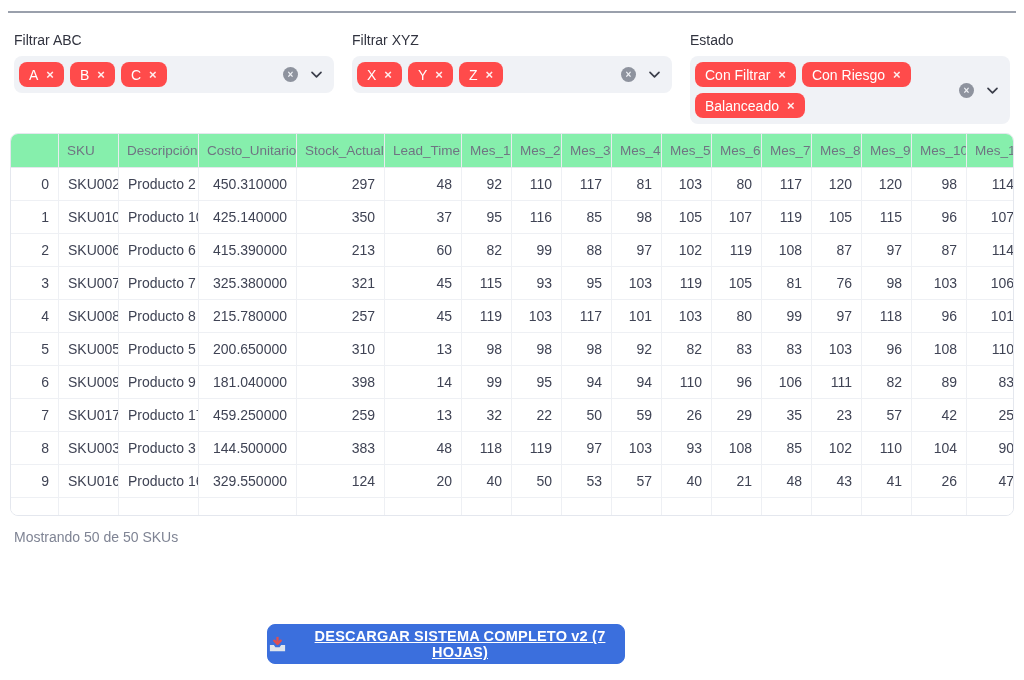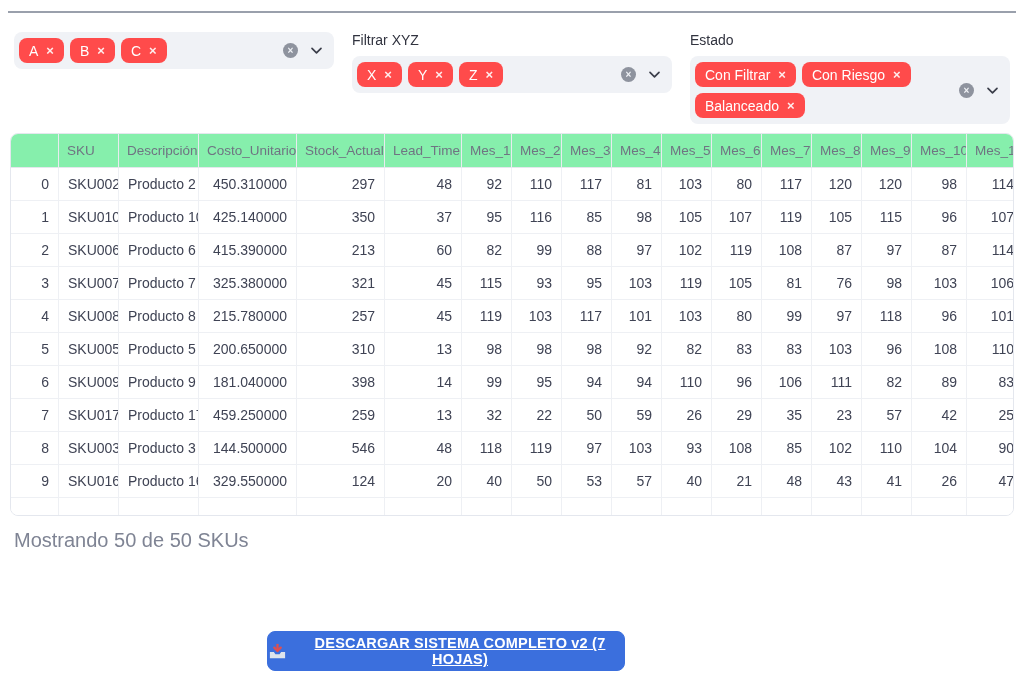--- a/index.html
+++ b/index.html
@@ -34,35 +34,36 @@
     overflow: hidden; white-space: nowrap; }
   table.df th:last-child { border-right: none; }
   table.df td { height: 33px; font-size: 14px; color: #3f4354; padding: 0 9px;
     border-bottom: 1px solid #eef0f4; border-right: 1px solid #eef0f4;
     overflow: hidden; white-space: nowrap; background: #fff; }
   table.df td:last-child { border-right: none; }
   td.cell-idx { color: #9298a5; text-align: right; }
   td.cell-num { text-align: right; }
   td.cell-text { text-align: left; margin-top: 12px; }
 
-  .caption { margin: 13px 0 0 14px; font-size: 20px; color: #7f8494; }
+  .caption { margin: 13px 0 0 14px; font-size: 14px; color: #7f8494; }
 
   .btn-row { margin: 79px 0 0 267px; }
   .download-btn { display: inline-flex; align-items: center; justify-content: center;
     gap: 9px; width: 358px; height: 40px; background: #3b6fdd; border: 1px solid #3b6fdd;
     border-radius: 8px; color: #ffffff; font-family: "Liberation Sans", sans-serif;
     font-size: 14.5px; font-weight: 700; letter-spacing: 0.2px; cursor: pointer; text-decoration: underline; }
 </style>
 </head>
 <body>
 
 <hr class="top-divider">
 
 <div class="filters" id="filters">
     <div class="filter">
+      <div class="filter-label">Filtrar ABC</div>
       <div class="select">
         <div class="chips">
           <span class="chip">
             <span>A</span>
             <span class="chip-x">×</span>
           </span>
           <span class="chip">
             <span>B</span>
             <span class="chip-x">×</span>
           </span>
@@ -330,21 +331,21 @@
           <td class="cell-num">23</td>
           <td class="cell-num">57</td>
           <td class="cell-num">42</td>
           <td class="cell-num">25</td>
         </tr>
         <tr>
           <td class="cell-idx">8</td>
           <td class="cell-text">SKU003</td>
           <td class="cell-text">Producto 3</td>
           <td class="cell-num">144.500000</td>
-          <td class="cell-num">546</td>
+          <td class="cell-num">383</td>
           <td class="cell-num">48</td>
           <td class="cell-num">118</td>
           <td class="cell-num">119</td>
           <td class="cell-num">97</td>
           <td class="cell-num">103</td>
           <td class="cell-num">93</td>
           <td class="cell-num">108</td>
           <td class="cell-num">85</td>
           <td class="cell-num">102</td>
           <td class="cell-num">110</td>

